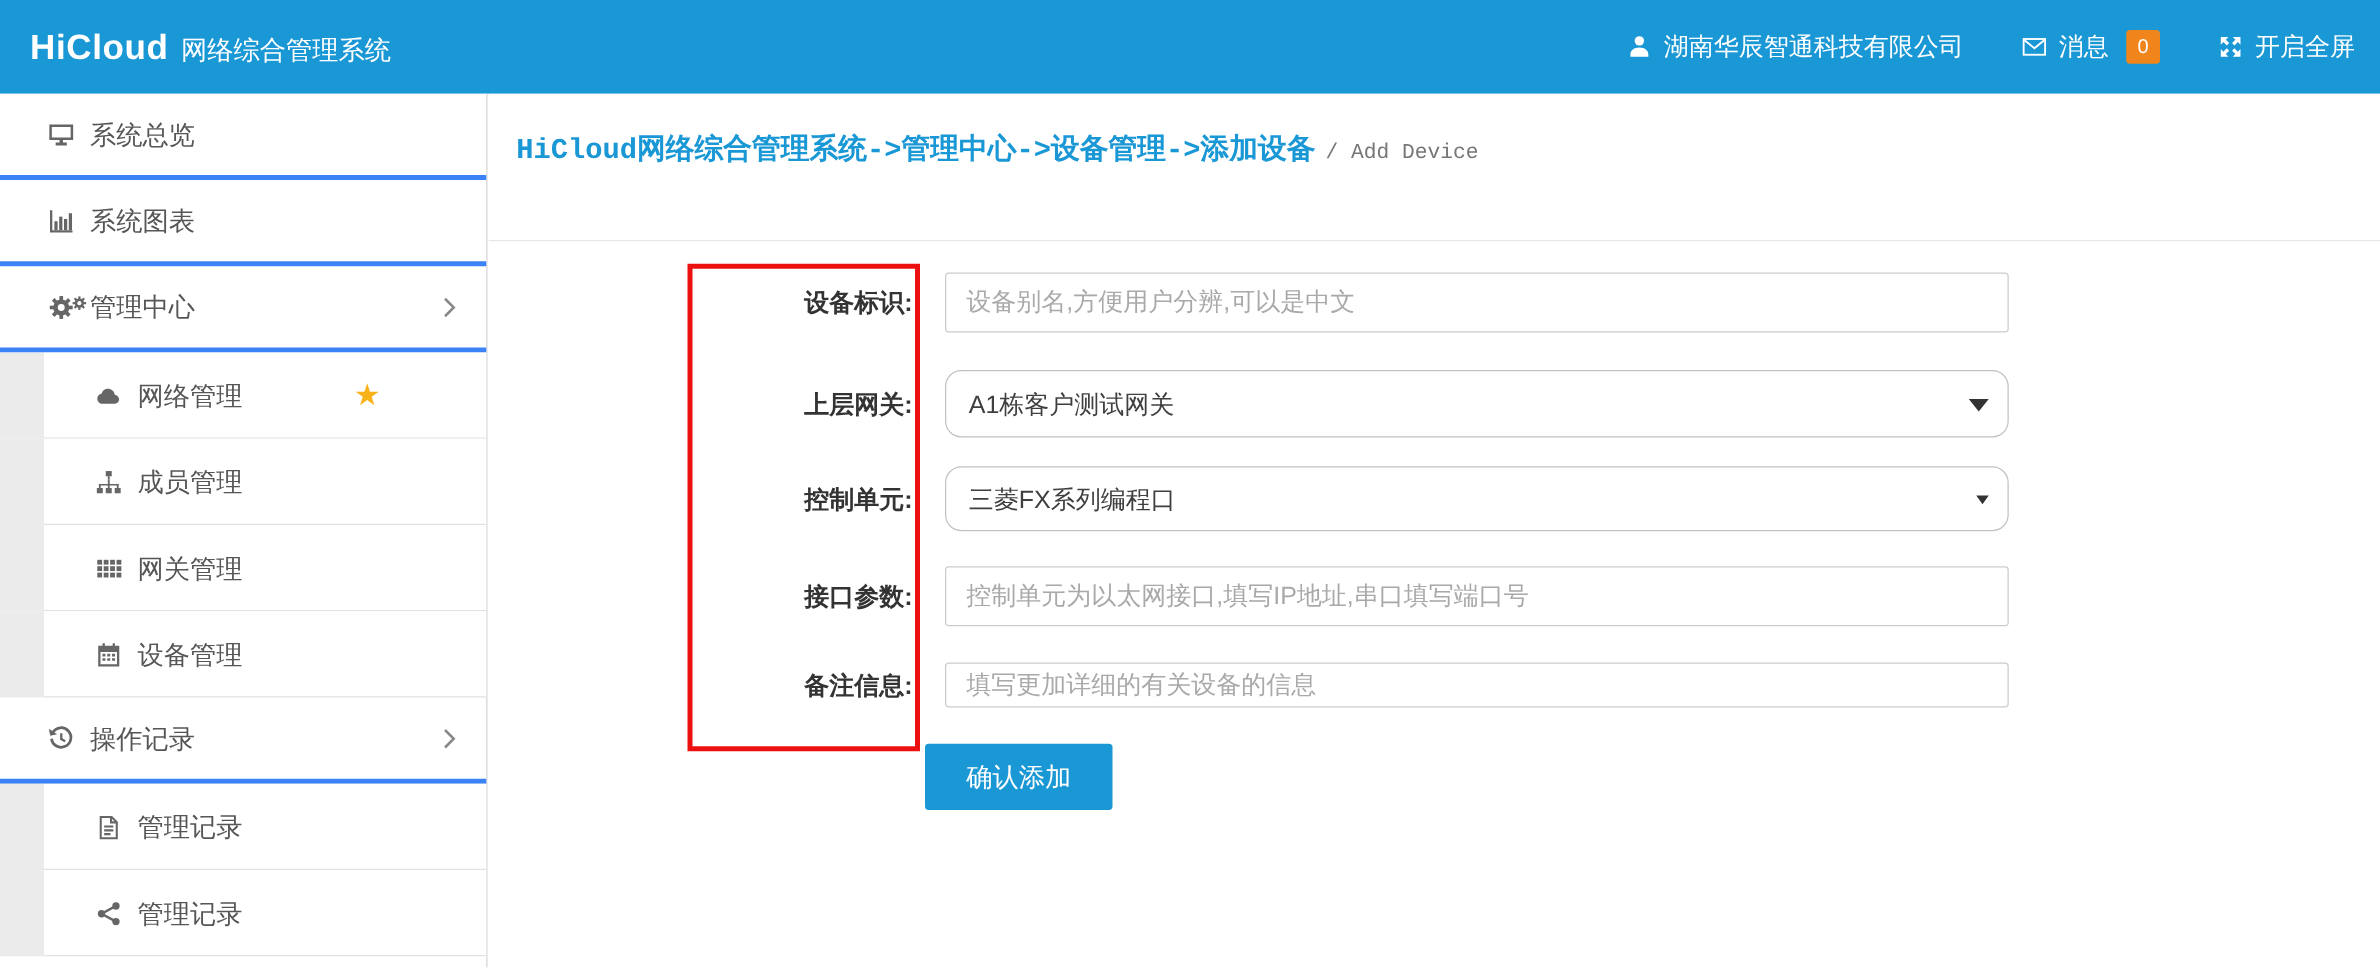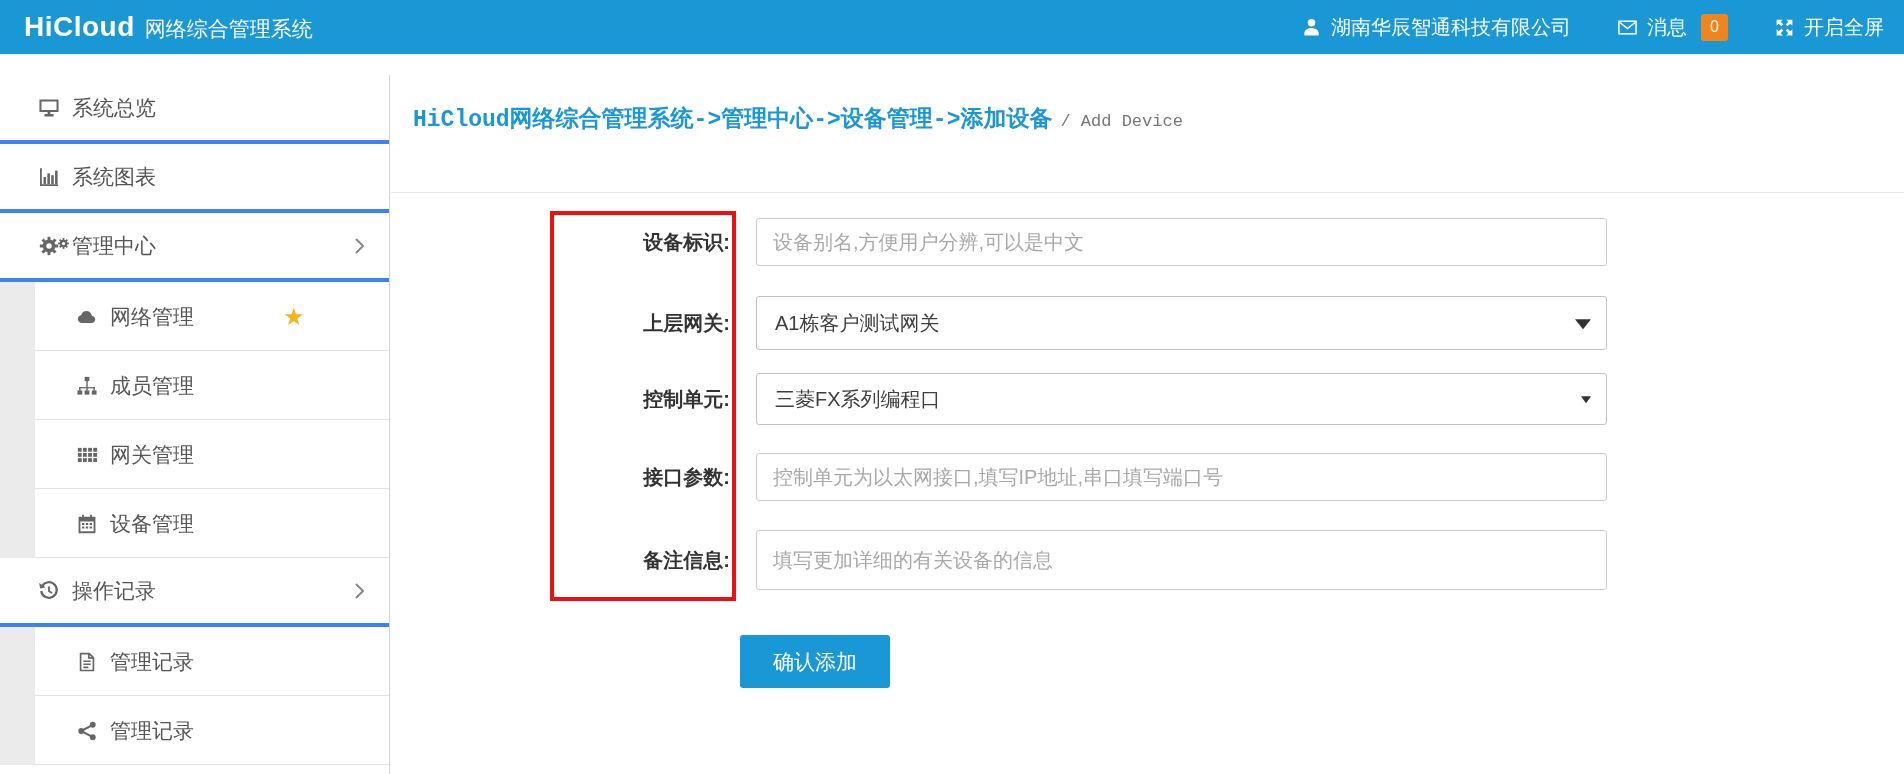--- a/index.html
+++ b/index.html
@@ -1,20 +1,20 @@
 <!DOCTYPE html>
 <html><head>
 <meta charset="utf-8">
 <style>
   * { margin:0; padding:0; box-sizing:border-box; }
   html,body { width:1904px; height:774px; overflow:hidden;
     font-family:"Liberation Sans","DejaVu Sans",sans-serif; background:#fff; }
 
   
-  .header { position:absolute; top:0; left:0; width:1904px; height:54px;
+  .header { position:absolute; top:0; left:0; width:1904px; height:75px;
     background:#1a97d5; color:#fff; display:flex; align-items:center;
     justify-content:space-between; padding:0 20px 0 24px; }
   .logo { display:flex; align-items:baseline; white-space:nowrap; }
   .logo b { font-size:28px; font-weight:bold; letter-spacing:.5px; }
   .logo span { font-size:21px; margin-left:10px; }
   .header-right { display:flex; align-items:center; gap:46px; font-size:20px; }
   .hitem { display:flex; align-items:center; gap:9px; cursor:pointer; white-space:nowrap; }
   .hicon { display:flex; align-items:center; }
   .hicon svg { width:21px; height:21px; }
   .badge { background:#f0861b; color:#fff; min-width:27px; height:27px;
@@ -53,32 +53,32 @@
 
   .form { position:absolute; left:365px; top:143px; width:851px; }
   .frow { position:relative; }
   .flabel { position:absolute; right:calc(100% + 26px); top:0; bottom:0;
     display:flex; align-items:center; font-size:20px; font-weight:bold;
     color:#333; white-space:nowrap; }
   .finput { width:100%; height:100%; border:1px solid #ccc; border-radius:3px;
     font-size:20px; color:#444; padding:0 16px;
     font-family:"Liberation Sans","DejaVu Sans",sans-serif; outline:none; }
   .finput::placeholder { color:#a9a9a9; opacity:1; }
-  .fselect { width:100%; height:100%; border:1px solid #c2c2c2; border-radius:3px;
+  .fselect { width:100%; height:100%; border:1px solid #c2c2c2; border-radius:13px;
     display:flex; align-items:center; padding:0 18px; font-size:20px; color:#3f3f3f;
     cursor:pointer; position:relative; background:#fff; }
   .caret { position:absolute; right:15px; top:50%; transform:translateY(-38%);
     width:0; height:0; border-left:8px solid transparent;
     border-right:8px solid transparent; border-top:10px solid #333; }
   .caret.small { border-left-width:5px; border-right-width:5px; border-top-width:7px; }
   .r1 { height:48px; margin-bottom:30px; }
   .r2 { height:54px; margin-bottom:23px; }
   .r3 { height:52px; margin-bottom:28px; }
   .r4 { height:48px; margin-bottom:29px; }
-  .r5 { height:60px; margin-bottom:45px; }
+  .r5 { height:36px; margin-bottom:29px; }
   .submit { display:block; margin-left:-16px; width:150px; height:53px;
     background:#1a97d5; color:#fff; border:none; border-radius:3px; font-size:21px;
     cursor:pointer; font-family:Liberation Serif, serif; }
 </style>
 </head>
 <body>
 
 <div class="header">
   <div class="logo">
     <b>HiCloud</b>

